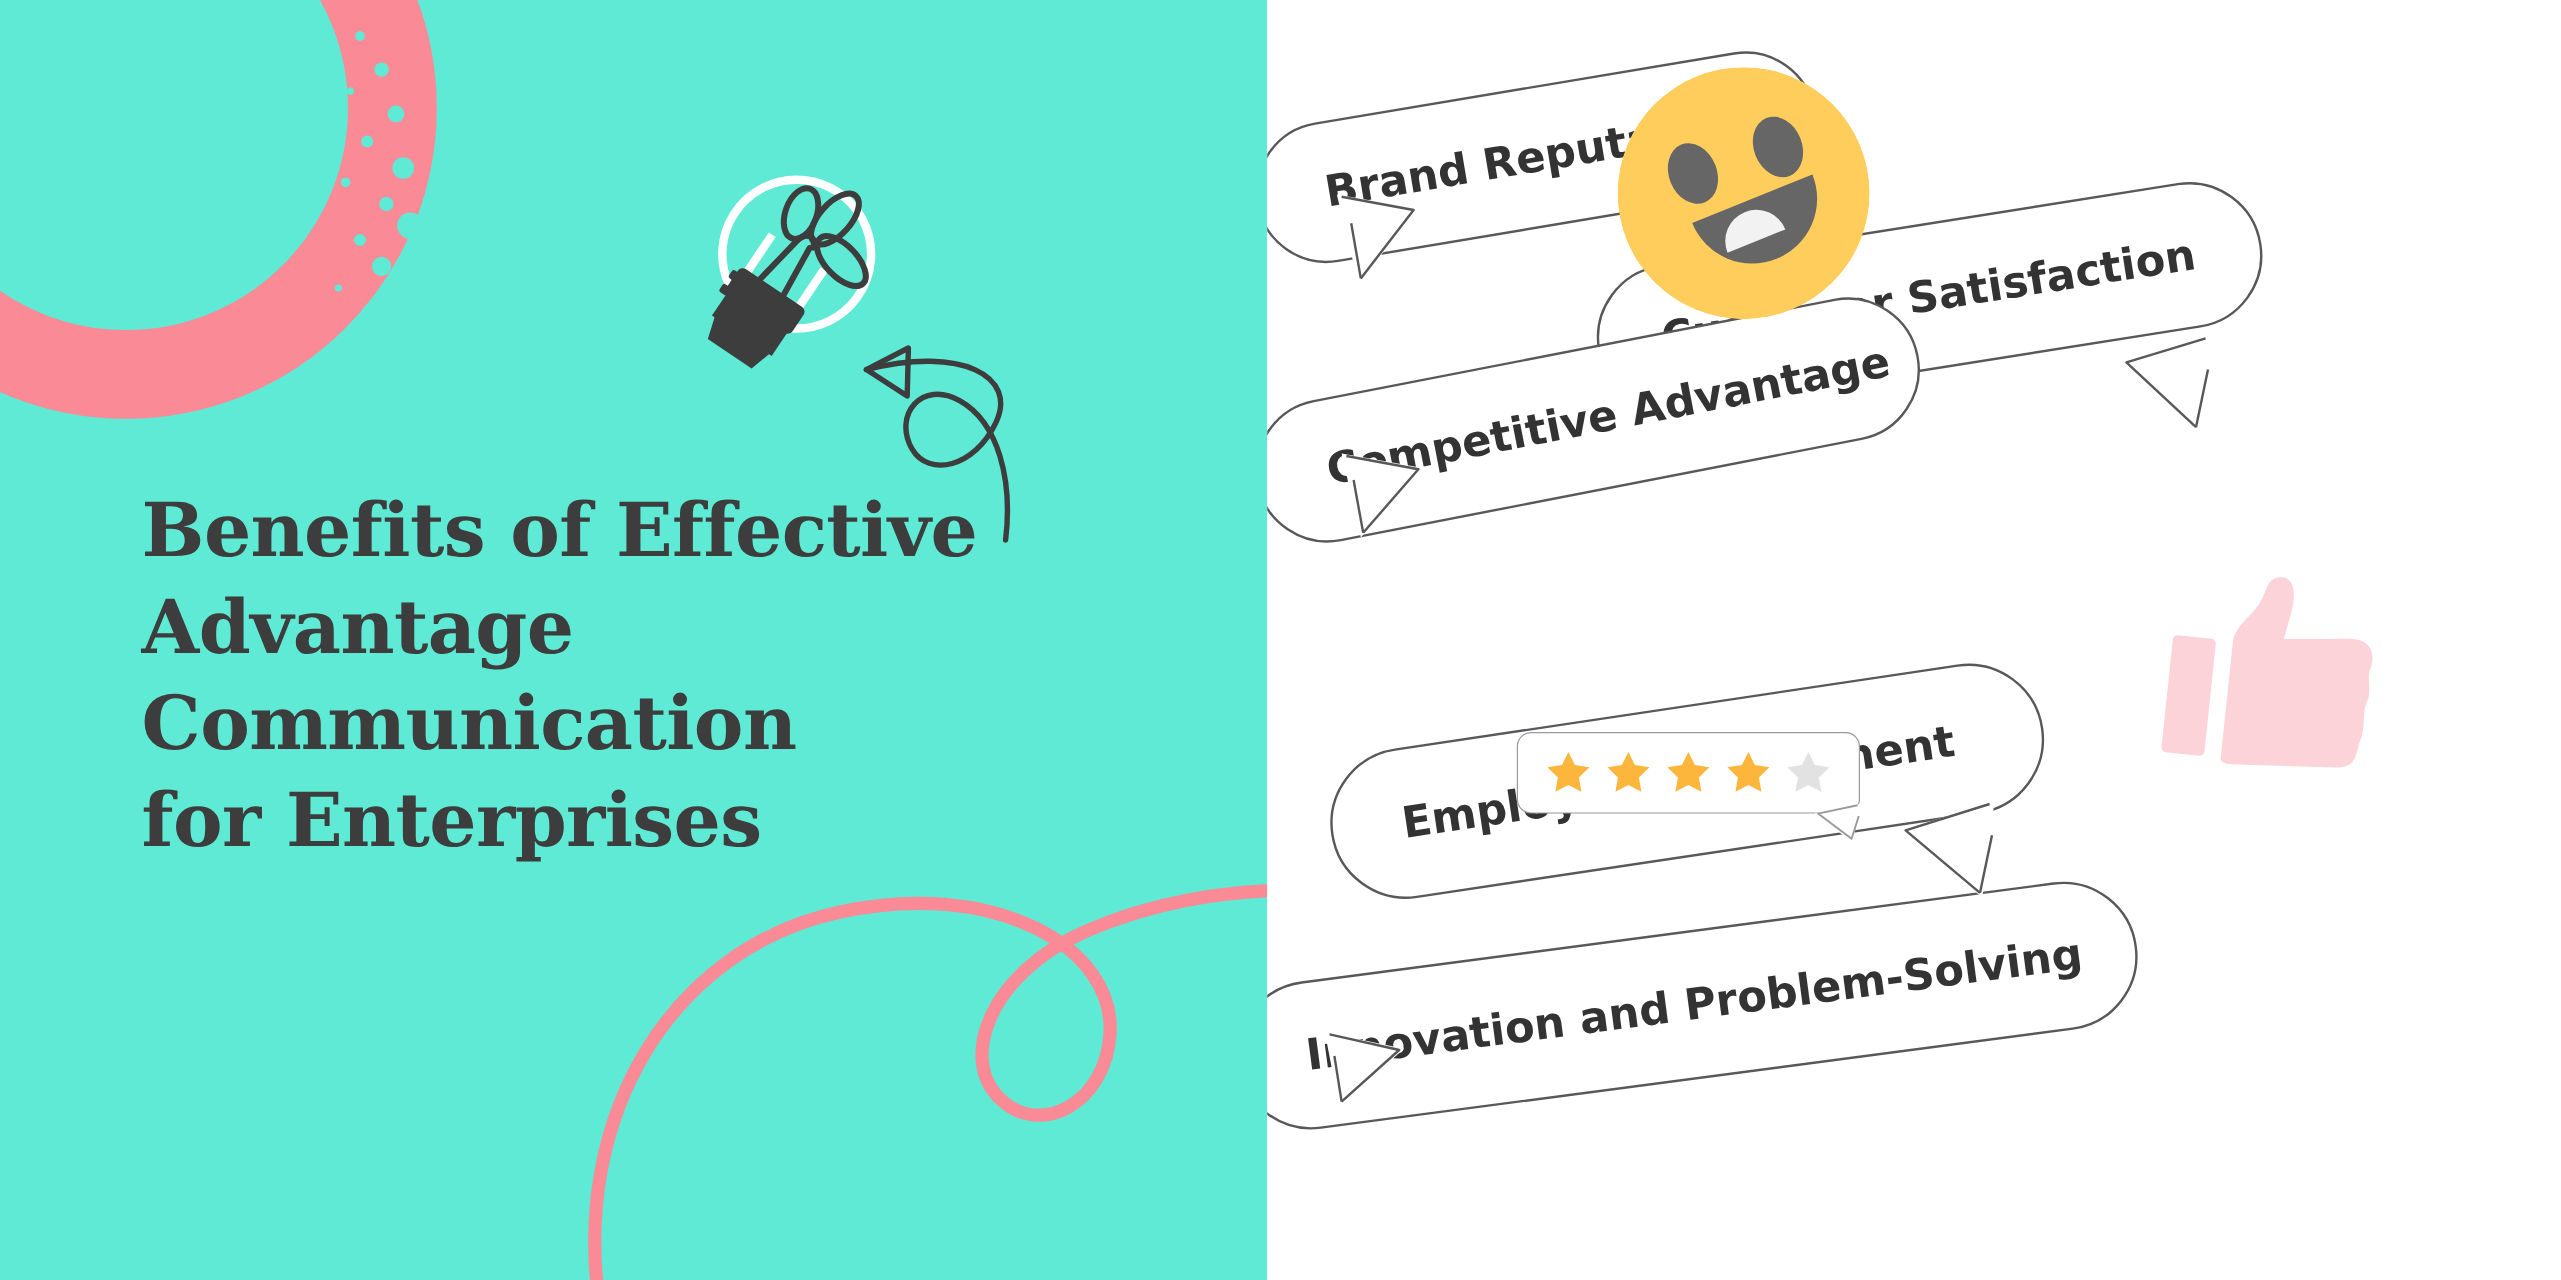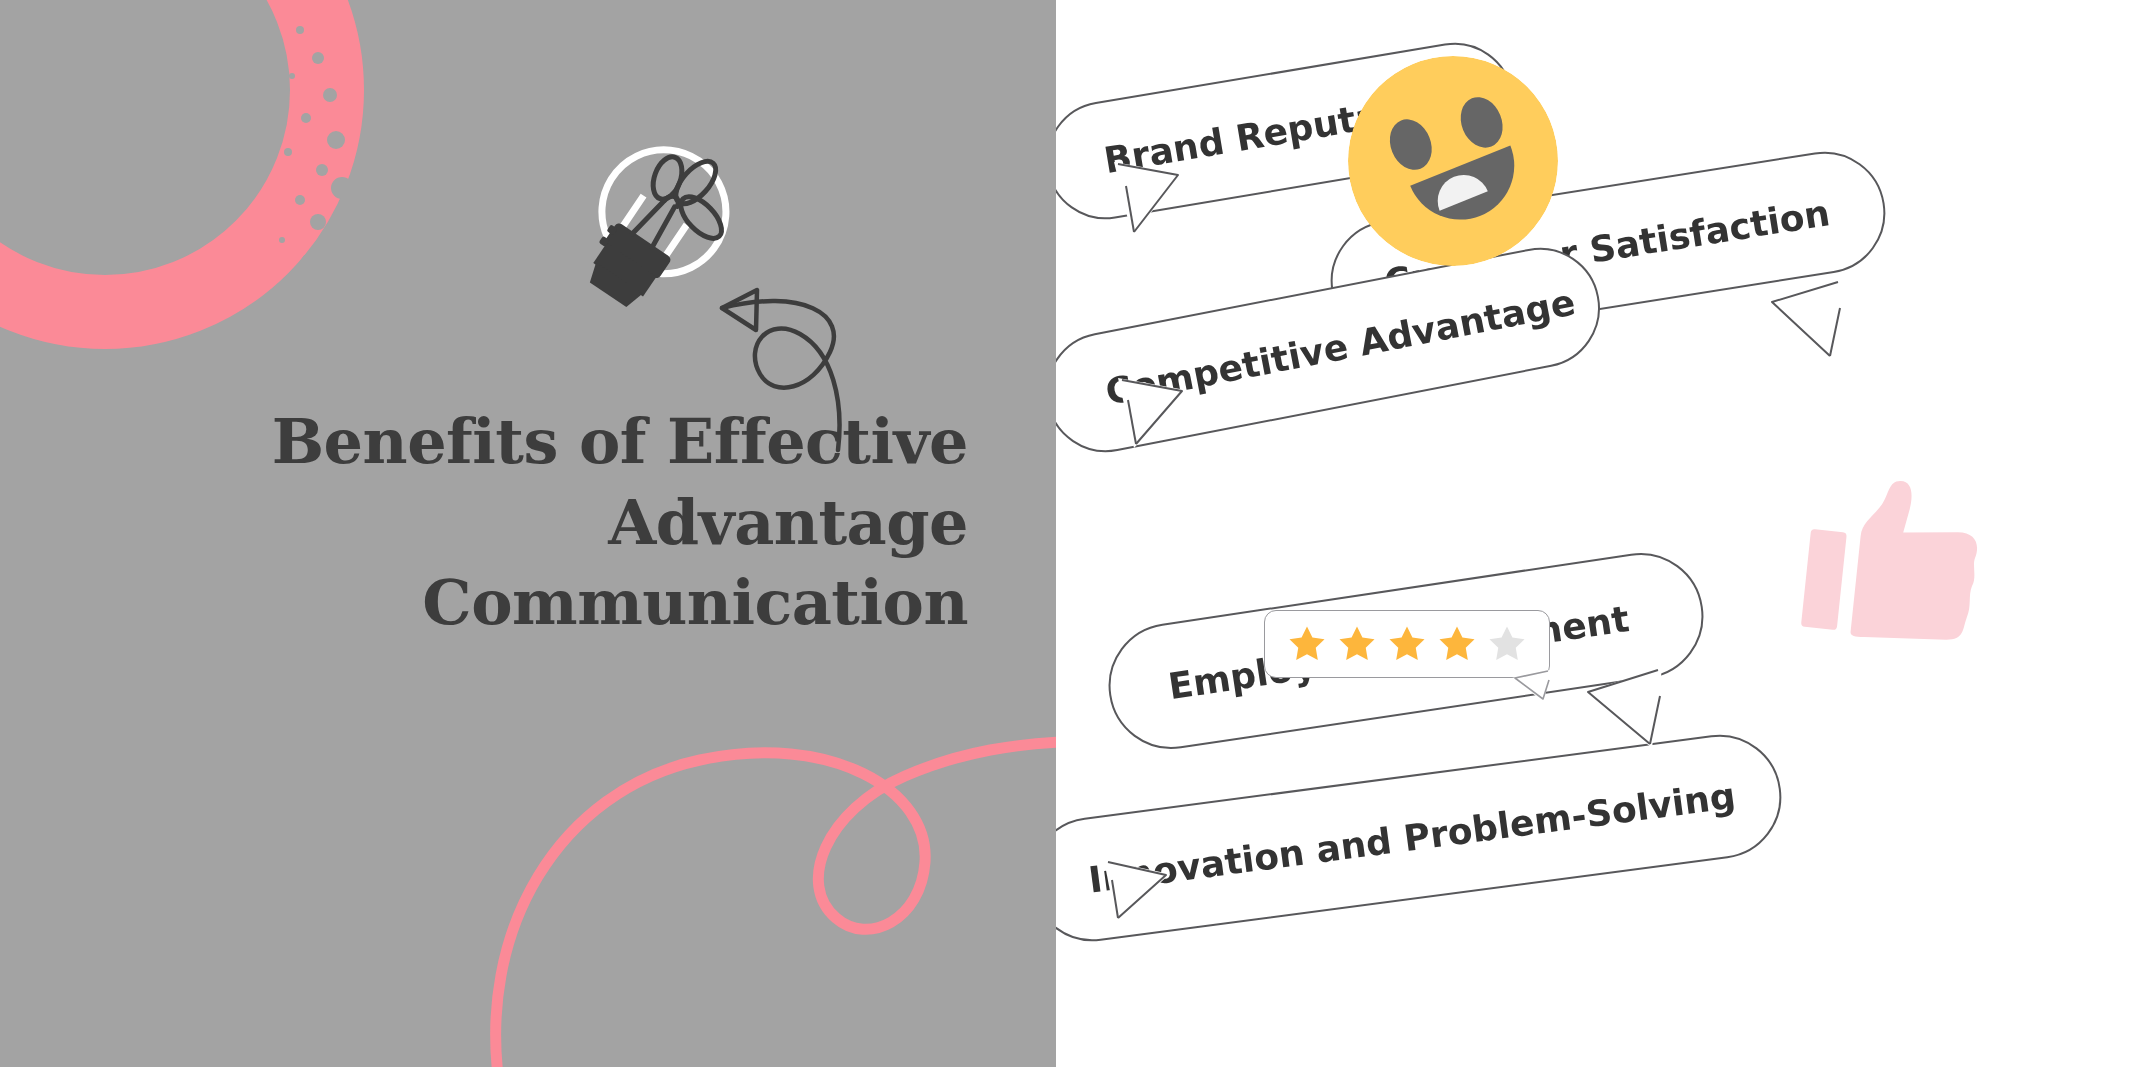--- a/index.html
+++ b/index.html
@@ -7,21 +7,21 @@
     width:2134px;height:1067px;overflow:hidden;
     background:#ffffff;
     font-family:"Liberation Sans", sans-serif;
     -webkit-font-smoothing:antialiased;
   }
   #stage{position:relative;width:2134px;height:1067px;overflow:hidden;background:#ffffff;}
 
   
   .left-panel{
     position:absolute;left:0;top:0;width:1056px;height:1067px;
-    background:#a3a3a3;overflow:hidden;text-align:right;
+    background:#5eead4;overflow:hidden;
   }
   .deco-svg{position:absolute;left:0;top:0;width:1056px;height:1067px;overflow:visible;pointer-events:none;}
 
   .title{
     position:absolute;left:118px;top:402px;width:850px;
     font-family:"DejaVu Serif", serif;
     font-weight:700;
     font-size:62px;
     line-height:1.30;
     letter-spacing:-0.5px;
@@ -187,20 +187,21 @@
                    C 774 398, 812 390, 830 352
                    C 848 314, 802 288, 722 308"></path>
           <path d="M 722 308 L 757 290 L 756 330 Z" fill="none"></path>
         </g>
       </g>
     </svg>
 
     <h1 class="title">
       <span>Benefits of Effective</span><br>
       <span>Advantage Communication</span><br>
+      <span>for Enterprises</span>
     </h1>
   </div>
 
   <div class="right-panel">
 
     <svg class="target" style="left:-356px; top:700px; width:360px; height:360px;" viewBox="0 0 360 360">
       <circle cx="180" cy="180" r="136" fill="#ededed"></circle>
       <circle cx="180" cy="180" r="107" fill="#ffffff"></circle>
       <circle cx="180" cy="180" r="78" fill="#ededed"></circle>
       <circle cx="180" cy="180" r="50" fill="#ffffff"></circle>

